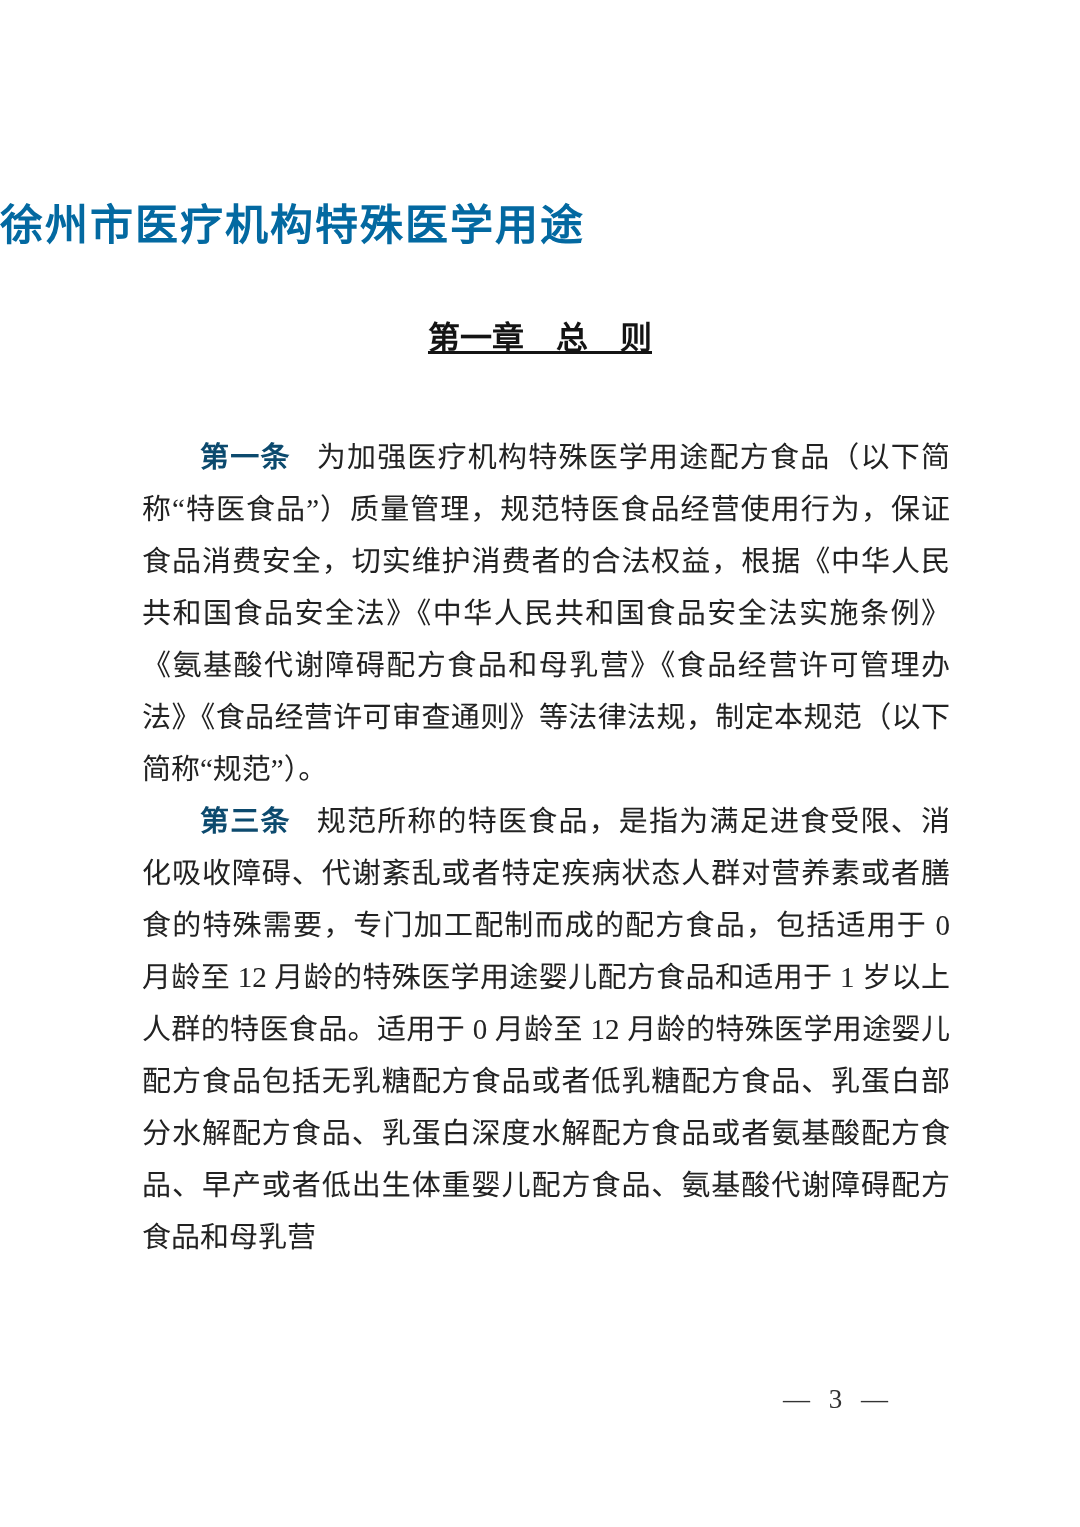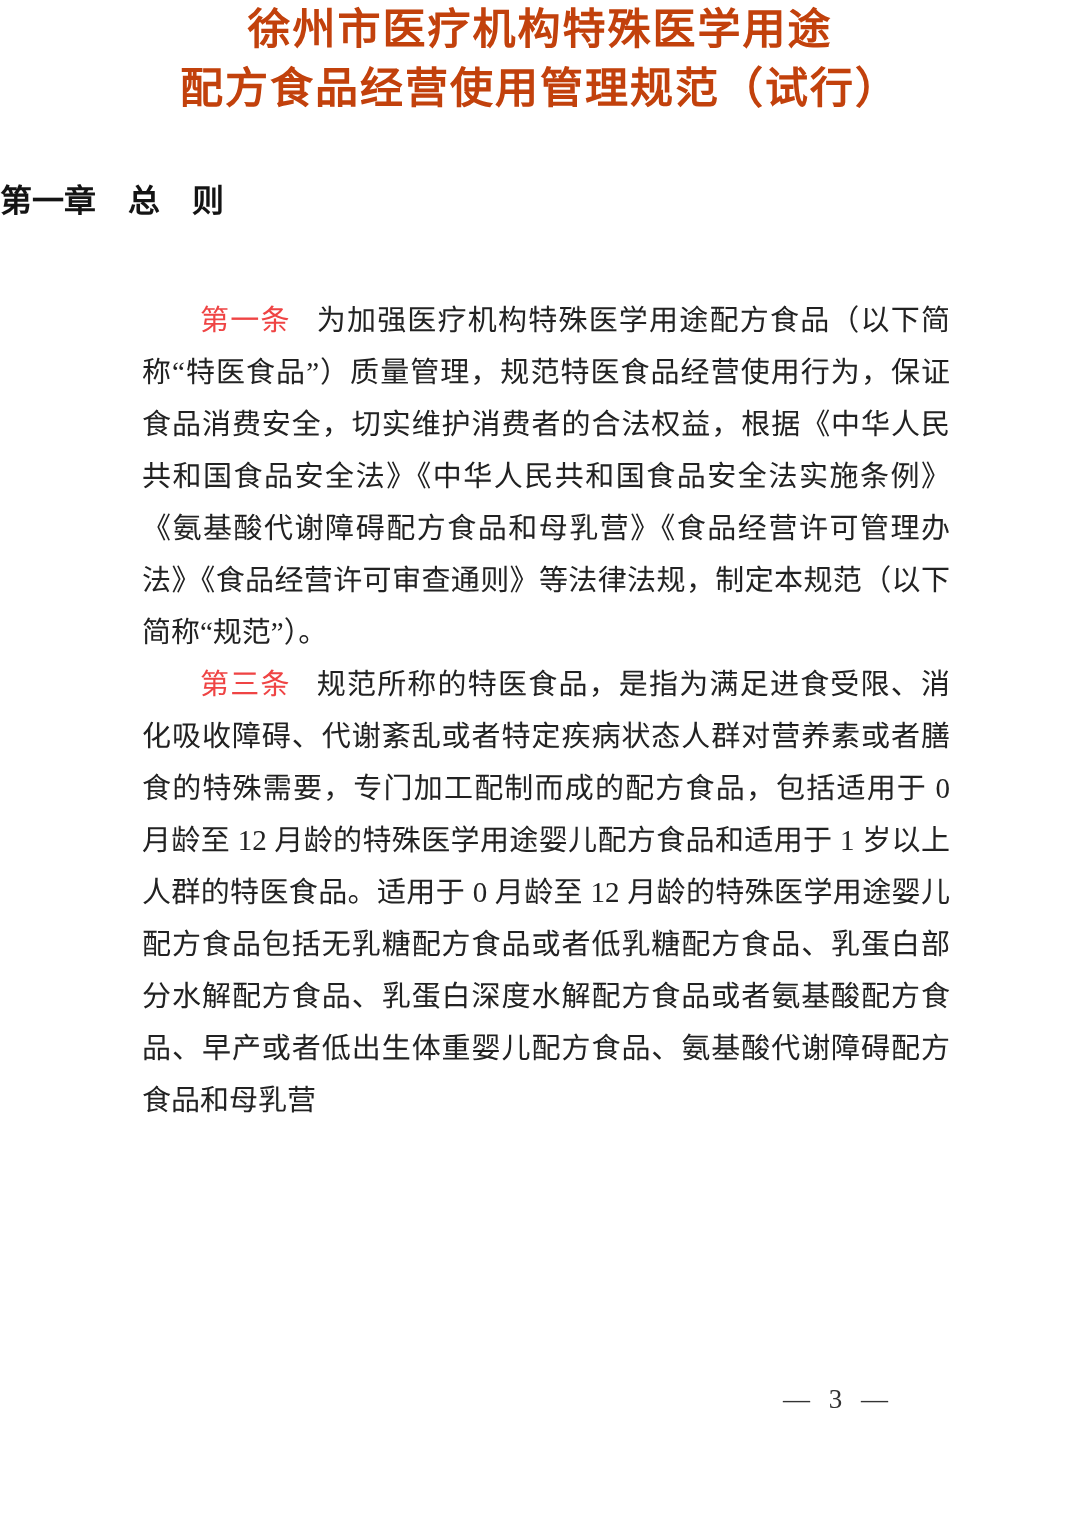--- a/index.html
+++ b/index.html
@@ -10,76 +10,76 @@
   .page {
     position: relative;
     width: 1080px;
     height: 1527px;
     background: #ffffff;
     color: #1a1a1a;
     overflow: hidden;
     font-family: "Liberation Serif", serif;
   }
   .doc-title {
-    text-align: center;
+    padding-top: 196px;
     font-family: "Liberation Serif", serif;
     font-weight: 700;
     font-size: 43px;
     line-height: 59px;
     letter-spacing: 2px;
-    color: #c2410c;
+    color: #0369a1;
   }
   .chapter-heading {
     margin-top: 64px;
-    text-align: left;
+    text-align: center;
     font-family: "Liberation Sans", sans-serif;
     font-weight: 700;
     font-size: 32px;
     line-height: 38px;
     color: #141414;
+    text-decoration: underline;
   }
   .doc-body {
     box-sizing: border-box;
     width: 808px;
     margin-top: 74px;
     margin-left: 142px;
     font-size: 29px;
     line-height: 52px;
     color: #222222;
   }
   .article {
     margin: 0;
     text-indent: 2em;
     text-align: justify;
     text-justify: inter-character;
   }
   .article-label {
     font-family: "Liberation Sans", sans-serif;
-    font-weight: 400;
-    color: #ef4444;
+    font-weight: 700;
+    color: #0c4a6e;
     margin-right: 0.9em;
   }
   .page-footer {
     position: absolute;
     right: 186px;
     bottom: 112px;
     font-size: 27px;
     letter-spacing: 6px;
     color: #333333;
     font-family: "Liberation Serif", serif;
   }
 </style>
 </head>
 <body>
 
 <div class="page">
 
   <div class="doc-title">
     <div>徐州市医疗机构特殊医学用途</div>
-    <div>配方食品经营使用管理规范（试行）</div>
   </div>
 
   <div class="chapter-heading">第一章　总　则</div>
 
   <div class="doc-body">
 
     <p class="article"><span class="article-label">第一条</span><span>为加强医疗机构特殊医学用途配方食品（以下简称“特医食品”）质量管理，规范特医食品经营使用行为，保证食品消费安全，切实维护消费者的合法权益，根据《中华人民共和国食品安全法》《中华人民共和国食品安全法实施条例》《氨基酸代谢障碍配方食品和母乳营》《食品经营许可管理办法》《食品经营许可审查通则》等法律法规，制定本规范（以下简称“规范”）。</span></p>
 
 
     <p class="article"><span class="article-label">第三条</span><span>规范所称的特医食品，是指为满足进食受限、消化吸收障碍、代谢紊乱或者特定疾病状态人群对营养素或者膳食的特殊需要，专门加工配制而成的配方食品，包括适用于 0 月龄至 12 月龄的特殊医学用途婴儿配方食品和适用于 1 岁以上人群的特医食品。适用于 0 月龄至 12 月龄的特殊医学用途婴儿配方食品包括无乳糖配方食品或者低乳糖配方食品、乳蛋白部分水解配方食品、乳蛋白深度水解配方食品或者氨基酸配方食品、早产或者低出生体重婴儿配方食品、氨基酸代谢障碍配方食品和母乳营</span></p>

